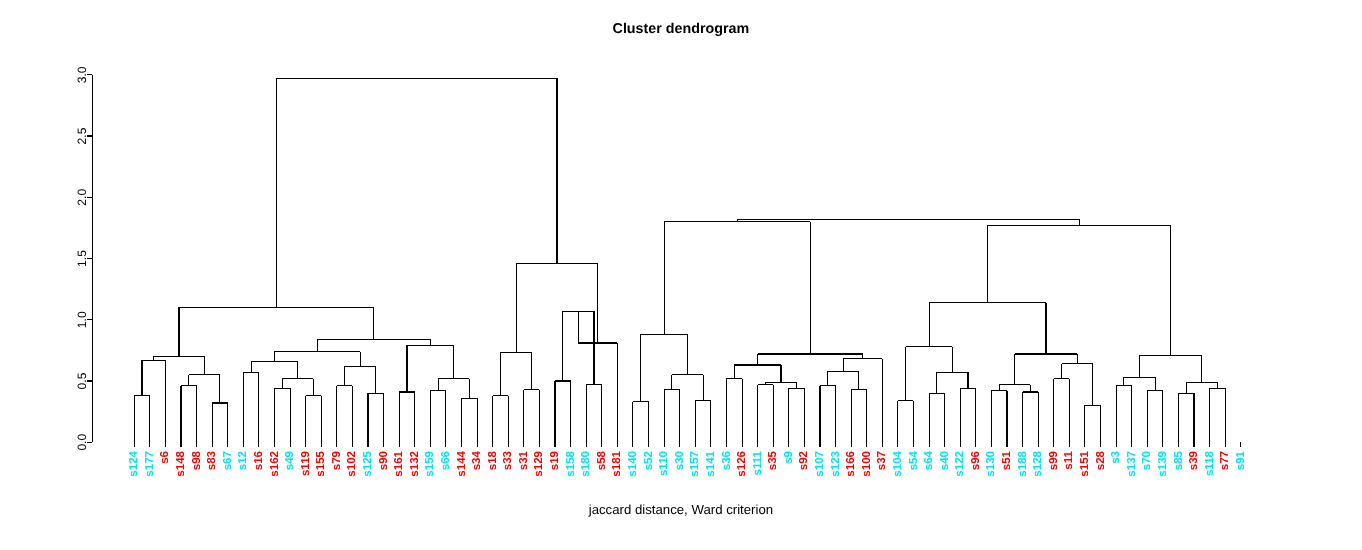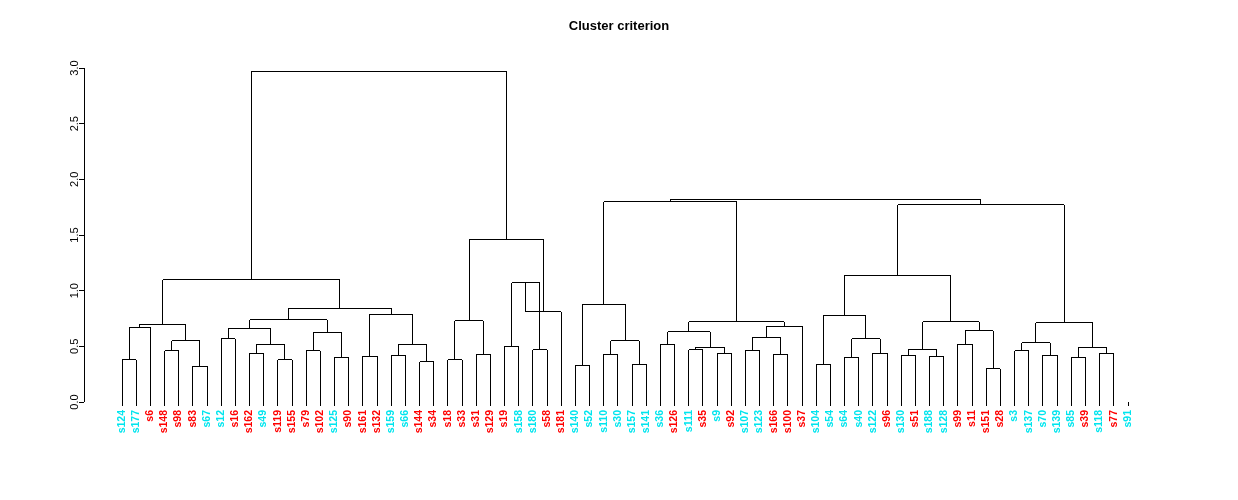--- a/index.html
+++ b/index.html
@@ -17,21 +17,21 @@
     position:absolute;left:0;top:456px;width:1238px;text-align:center;
     font-size:12px;color:#000;
   }
   svg{display:block;}
   text{font-family:"Liberation Sans", sans-serif;}
 </style>
 </head>
 <body>
 
 <div id="plot">
-  <div class="title-text">Cluster criterion</div>
+  <div class="title-text">Cluster dendrogram</div>
   <svg id="dendro-svg" width="1238" height="500">
       <g>
         <line x1="84" y1="402" x2="84" y2="68" stroke="#000000" stroke-width="1" shape-rendering="crispEdges"></line>
         <line x1="79" y1="402" x2="84" y2="402" stroke="#000000" stroke-width="1" shape-rendering="crispEdges"></line>
         <text x="75" y="402" fill="#000000" font-size="11" text-anchor="middle" dominant-baseline="middle" transform="rotate(-90 75 402)">0.0</text>
         <line x1="79" y1="346.3333333333333" x2="84" y2="346.3333333333333" stroke="#000000" stroke-width="1" shape-rendering="crispEdges"></line>
         <text x="75" y="346.3333333333333" fill="#000000" font-size="11" text-anchor="middle" dominant-baseline="middle" transform="rotate(-90 75 346.3333333333333)">0.5</text>
         <line x1="79" y1="290.6666666666667" x2="84" y2="290.6666666666667" stroke="#000000" stroke-width="1" shape-rendering="crispEdges"></line>
         <text x="75" y="290.6666666666667" fill="#000000" font-size="11" text-anchor="middle" dominant-baseline="middle" transform="rotate(-90 75 290.6666666666667)">1.0</text>
         <line x1="79" y1="235" x2="84" y2="235" stroke="#000000" stroke-width="1" shape-rendering="crispEdges"></line>
@@ -392,13 +392,14 @@
         <line x1="1085.4929577464789" y1="402" x2="1085.4929577464789" y2="406" stroke="#000000" stroke-width="1" shape-rendering="crispEdges"></line>
         <text x="1085.4929577464789" y="410" fill="#ff0000" font-size="10.5" font-weight="bold" text-anchor="end" dominant-baseline="middle" transform="rotate(-90 1085.4929577464789 410)">s39</text>
         <line x1="1099.6619718309857" y1="402" x2="1099.6619718309857" y2="406" stroke="#000000" stroke-width="1" shape-rendering="crispEdges"></line>
         <text x="1099.6619718309857" y="410" fill="#00e5ee" font-size="10.5" font-weight="bold" text-anchor="end" dominant-baseline="middle" transform="rotate(-90 1099.6619718309857 410)">s118</text>
         <line x1="1113.8309859154929" y1="402" x2="1113.8309859154929" y2="406" stroke="#000000" stroke-width="1" shape-rendering="crispEdges"></line>
         <text x="1113.8309859154929" y="410" fill="#ff0000" font-size="10.5" font-weight="bold" text-anchor="end" dominant-baseline="middle" transform="rotate(-90 1113.8309859154929 410)">s77</text>
         <line x1="1128" y1="402" x2="1128" y2="406" stroke="#000000" stroke-width="1" shape-rendering="crispEdges"></line>
         <text x="1128" y="410" fill="#00e5ee" font-size="10.5" font-weight="bold" text-anchor="end" dominant-baseline="middle" transform="rotate(-90 1128 410)">s91</text>
       </g>
     </svg>
+  <div class="xlab-text">jaccard distance, Ward criterion</div>
 </div>
 
 </body></html>

